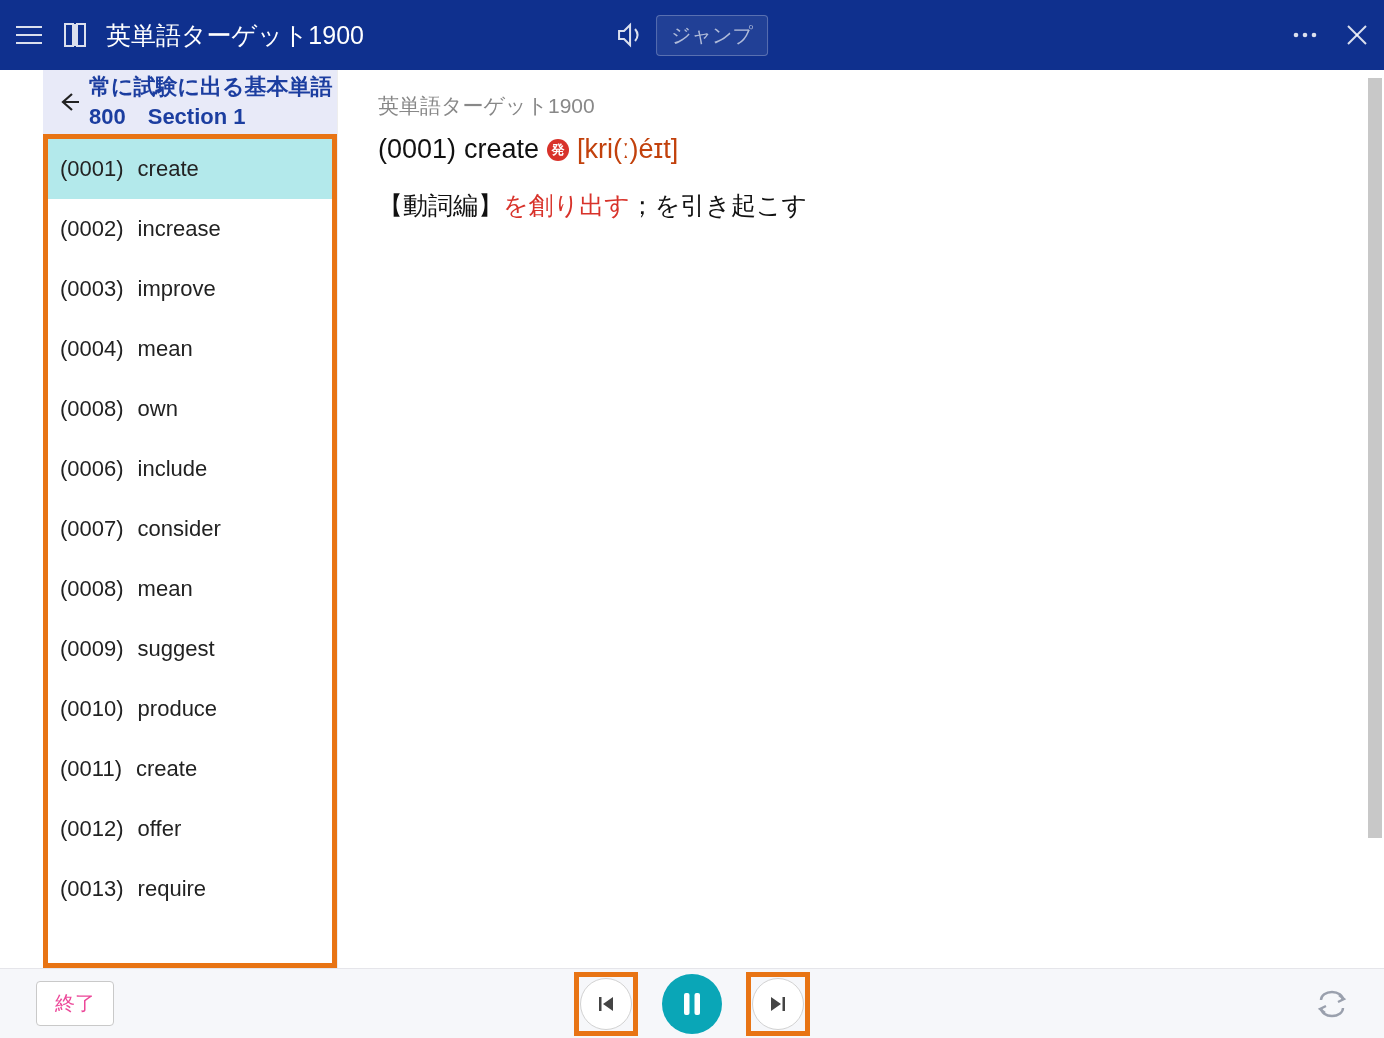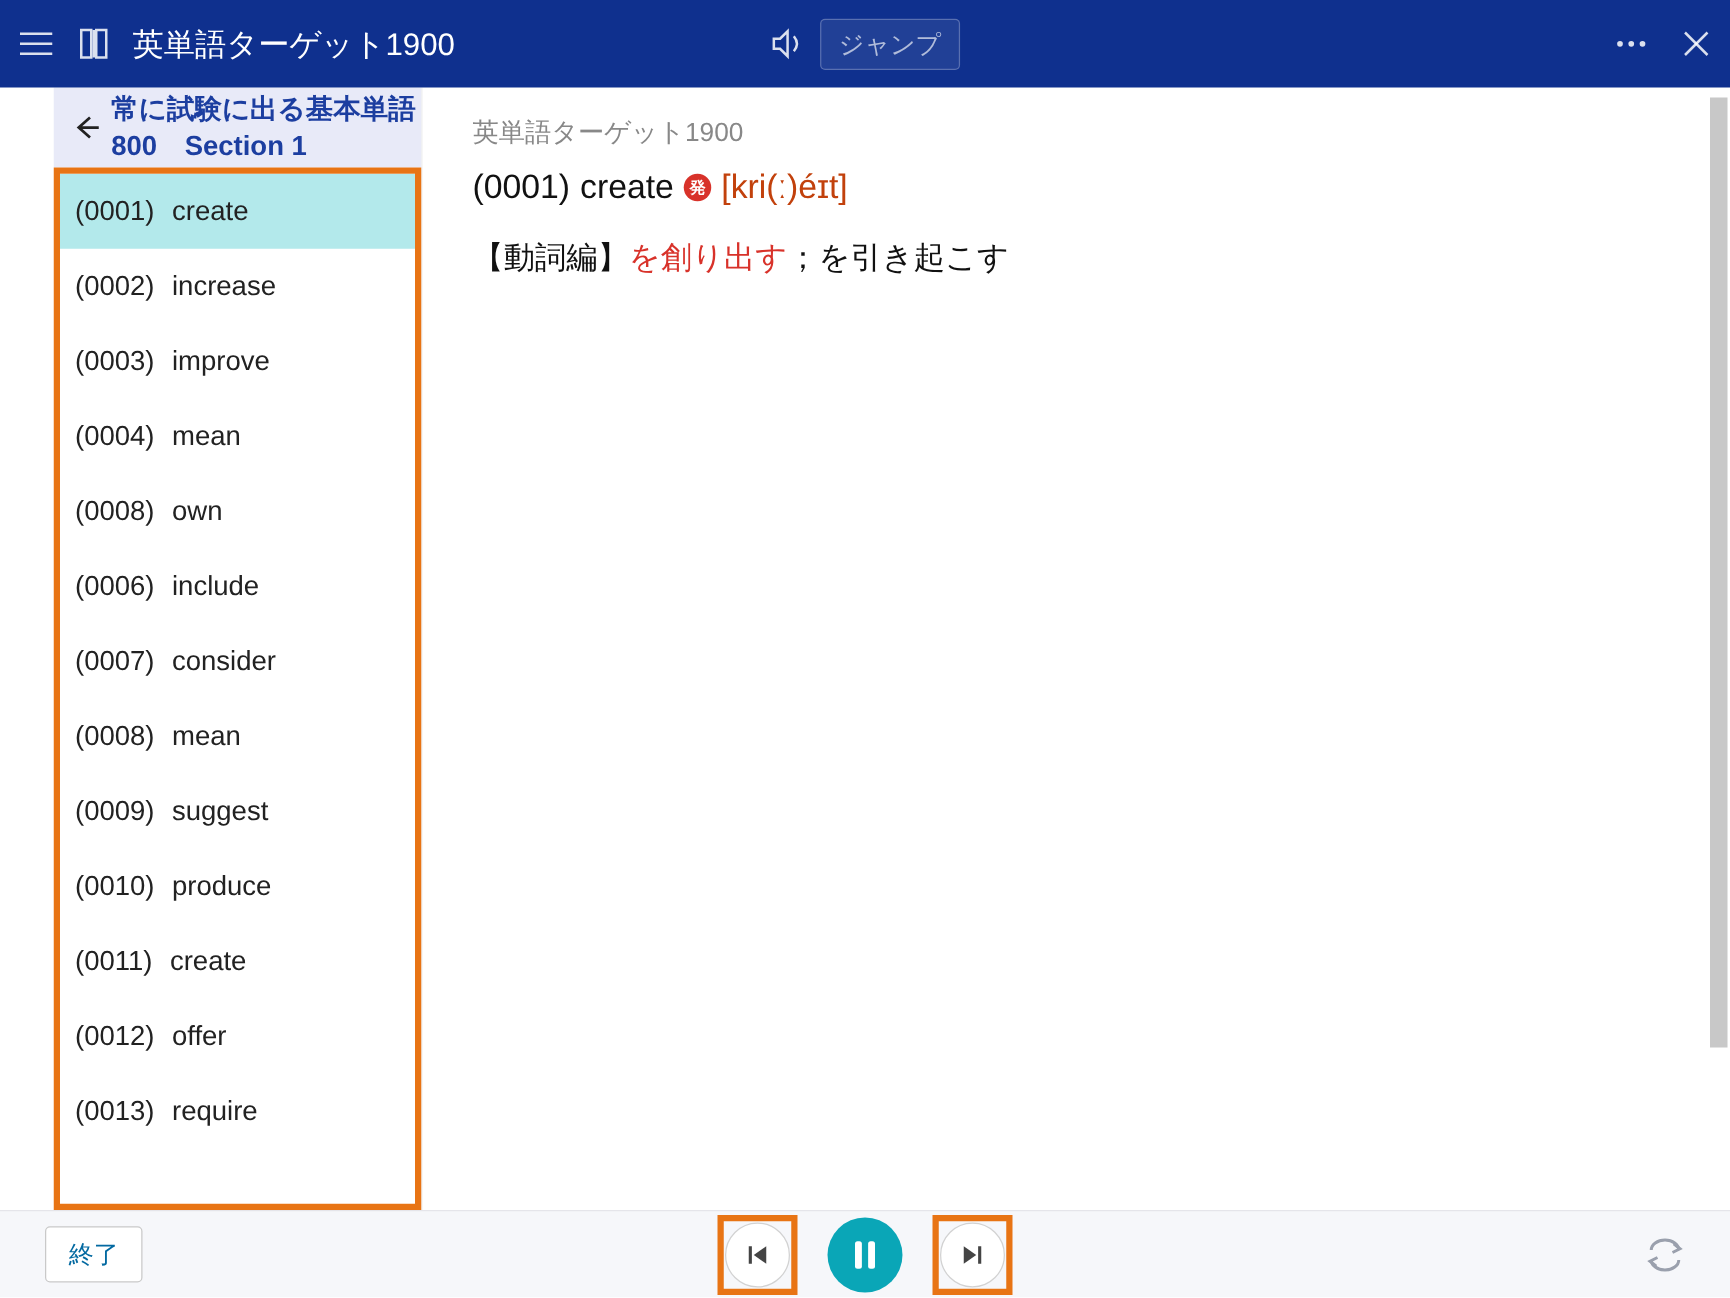--- a/index.html
+++ b/index.html
@@ -133,21 +133,21 @@
       align-items: center;
       padding: 0 36px;
       position: relative;
     }
     .end-btn {
       background: #fff;
       border: 1px solid #c9c9c9;
       border-radius: 4px;
       padding: 8px 18px;
       font-size: 20px;
-      color: #0369a1;
+      color: #ec4899;
     }
     .player-controls {
       position: absolute;
       left: 50%;
       transform: translateX(-50%);
       display: flex;
       align-items: center;
       gap: 24px;
     }
     .circ-btn {

